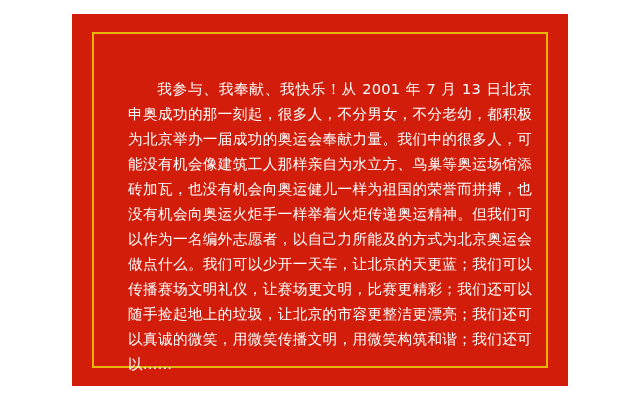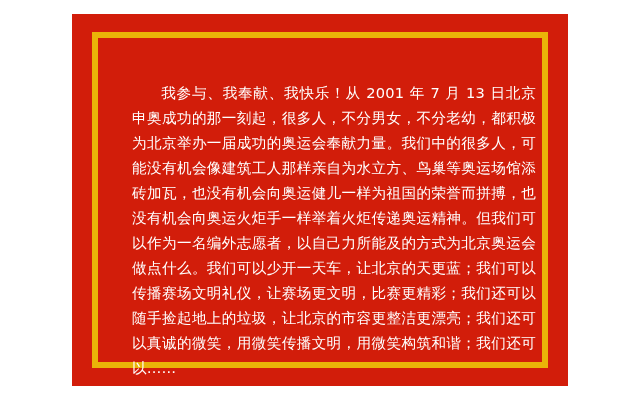--- a/index.html
+++ b/index.html
@@ -21,21 +21,21 @@
     height: 372px;
     background: #d21d0a;
     box-sizing: border-box;
   }
   #slide-inner {
     position: absolute;
     left: 20px;
     top: 18px;
     right: 20px;
     bottom: 18px;
-    border: 6px solid #eab308;
+    border: 2px solid #eab308;
     box-sizing: border-box;
   }
   #body-text {
     position: absolute;
     left: 34px;
     top: 42px;
     width: 404px;
     color: #ffffff;
     font-size: 14.6px;
     line-height: 25px;

